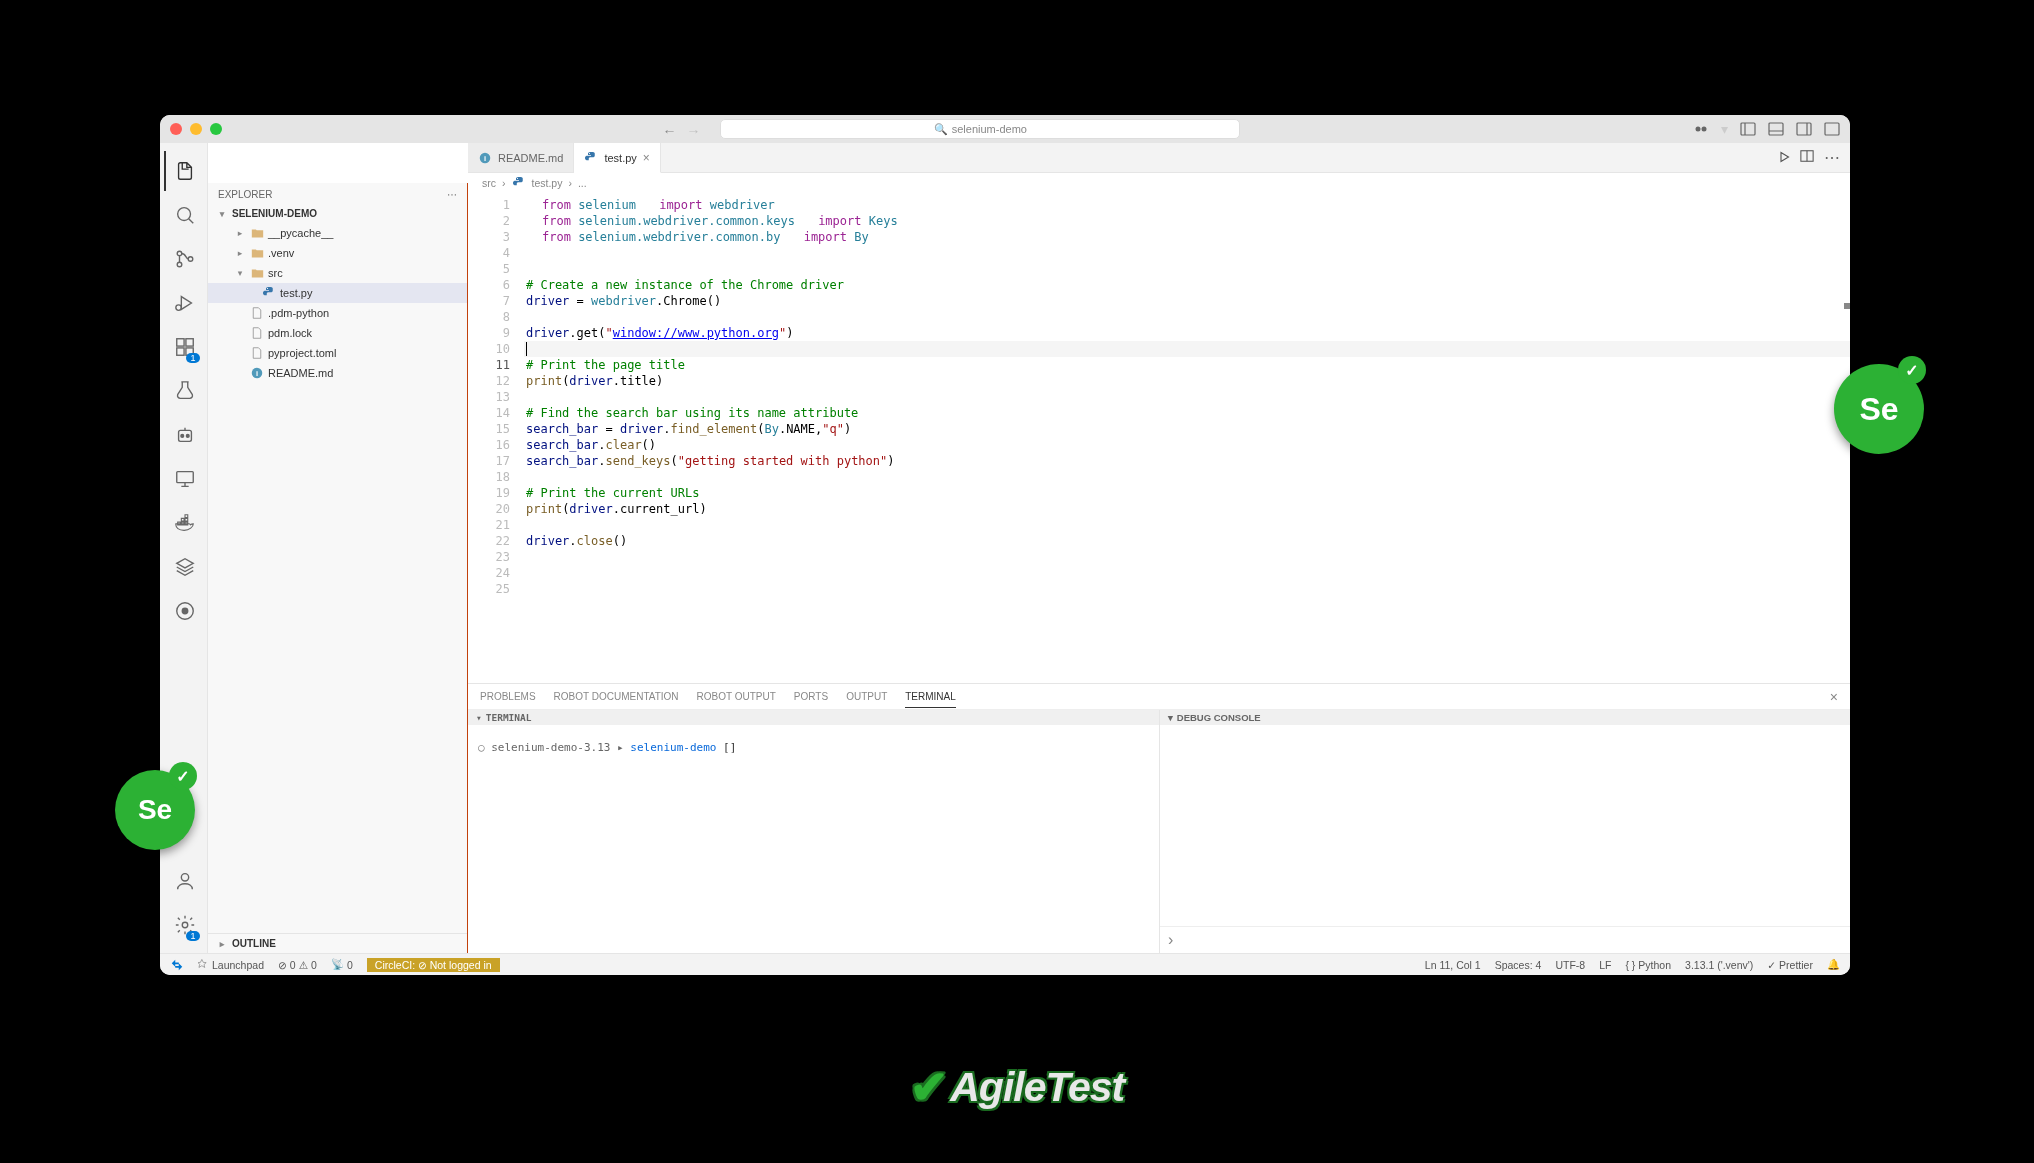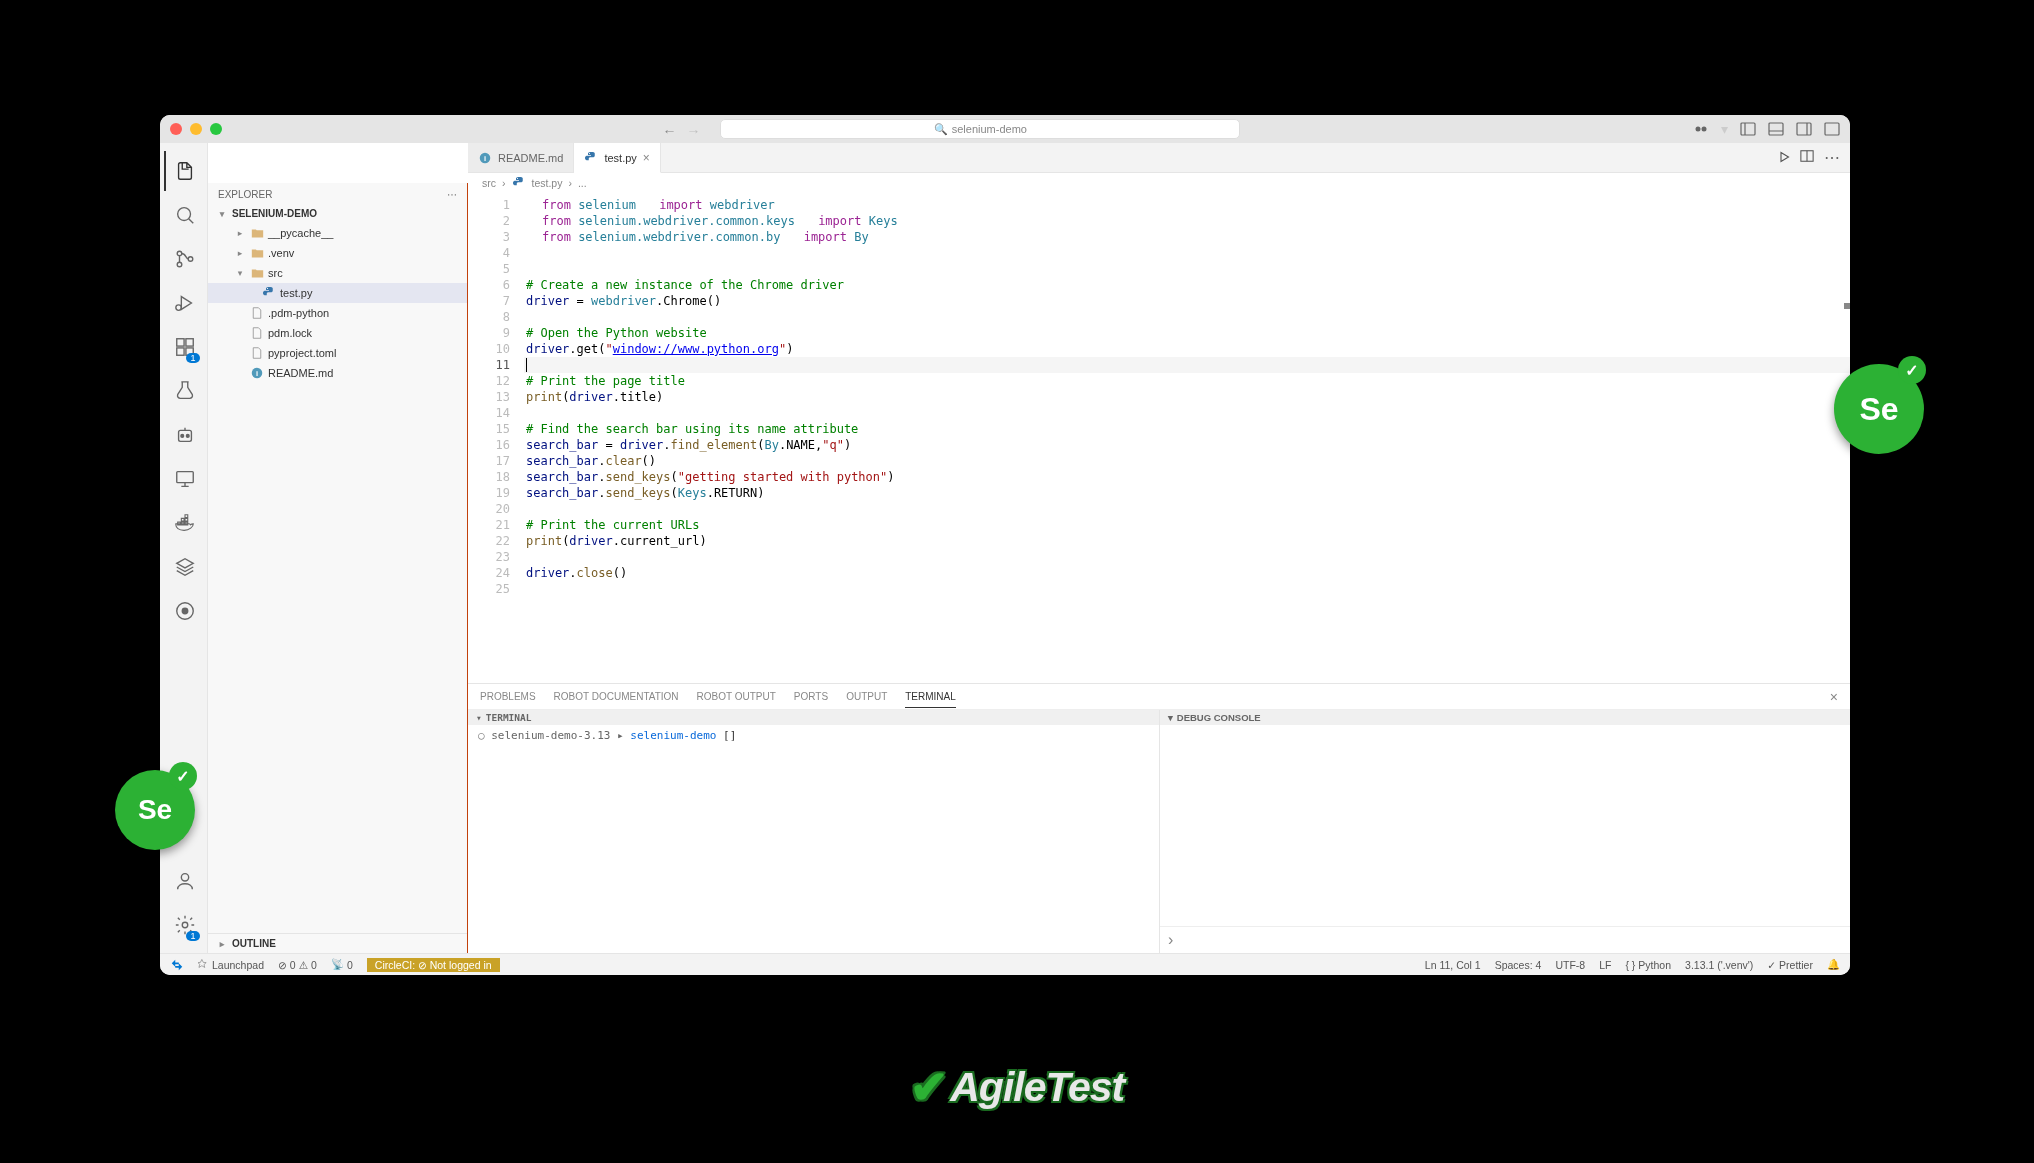--- a/index.html
+++ b/index.html
@@ -190,21 +190,21 @@
   .panel-body { flex:1; display:flex; }
   .terminal-side {
     flex:1; display:flex; flex-direction:column;
     font-family:Menlo,Monaco,Consolas,monospace; font-size:11px;
   }
   .terminal-header {
     background:#f0f0f0; padding:2px 8px;
     display:flex; align-items:center; gap:4px;
     font-size:9.5px; color:#666; font-weight:600;
   }
-  .terminal-content { padding:4px 10px; color:#333;}
+  .terminal-content { padding:16px 10px; color:#333;}
   .prompt-seg1 { color:#666; }
   .prompt-seg2 { color:#0969da; font-weight:500;}
   .debug-side {
     width:50%; border-left:1px solid #e5e5e5;
     display:flex; flex-direction:column;
   }
   .debug-header {
     background:#f0f0f0; padding:2px 8px;
     display:flex; align-items:center; gap:4px;
     font-size:9.5px; color:#666; font-weight:600;
@@ -584,31 +584,29 @@
           </div>
         <div class="code-lines" id="code-lines">
             <div class="code-line"><span class="tok-kw">from</span> <span class="tok-mod">selenium</span> <span class="tok-kw">import</span> <span class="tok-mod">webdriver</span></div>
             <div class="code-line"><span class="tok-kw">from</span> <span class="tok-mod">selenium.webdriver.common.keys</span> <span class="tok-kw">import</span> <span class="tok-mod">Keys</span></div>
             <div class="code-line"><span class="tok-kw">from</span> <span class="tok-mod">selenium.webdriver.common.by</span> <span class="tok-kw">import</span> <span class="tok-mod">By</span></div>
             <div class="code-line"></div>
             <div class="code-line"></div>
             <div class="code-line"><span class="tok-cmt"># Create a new instance of the Chrome driver</span></div>
             <div class="code-line"><span class="tok-var">driver</span> = <span class="tok-mod">webdriver</span>.Chrome()</div>
             <div class="code-line"></div>
-            <div class="code-line"><span class="tok-cmt"># Open the Python website</span></div>
             <div class="code-line"><span class="tok-var">driver</span>.get(<span class="tok-str">"</span><span class="tok-url">window://www.python.org</span><span class="tok-str">"</span>)</div>
             <div class="code-line hl" style="position: relative;"><span class="cursor"></span></div>
             <div class="code-line"><span class="tok-cmt"># Print the page title</span></div>
             <div class="code-line"><span class="tok-fn">print</span>(<span class="tok-var">driver</span>.title)</div>
             <div class="code-line"></div>
             <div class="code-line"><span class="tok-cmt"># Find the search bar using its name attribute</span></div>
             <div class="code-line"><span class="tok-var">search_bar</span> = <span class="tok-var">driver</span>.<span class="tok-fn">find_element</span>(<span class="tok-mod">By</span>.NAME,<span class="tok-str">"q"</span>)</div>
             <div class="code-line"><span class="tok-var">search_bar</span>.<span class="tok-fn">clear</span>()</div>
             <div class="code-line"><span class="tok-var">search_bar</span>.<span class="tok-fn">send_keys</span>(<span class="tok-str">"getting started with python"</span>)</div>
-            <div class="code-line"><span class="tok-var">search_bar</span>.<span class="tok-fn">send_keys</span>(<span class="tok-mod">Keys</span>.RETURN)</div>
             <div class="code-line"></div>
             <div class="code-line"><span class="tok-cmt"># Print the current URLs</span></div>
             <div class="code-line"><span class="tok-fn">print</span>(<span class="tok-var">driver</span>.current_url)</div>
             <div class="code-line"></div>
             <div class="code-line"><span class="tok-var">driver</span>.<span class="tok-fn">close</span>()</div>
           </div>
         <div class="minimap-strip">
           <div class="minimap-mark" style="top:110px;background:#888;"></div>
         </div>
       </div>

